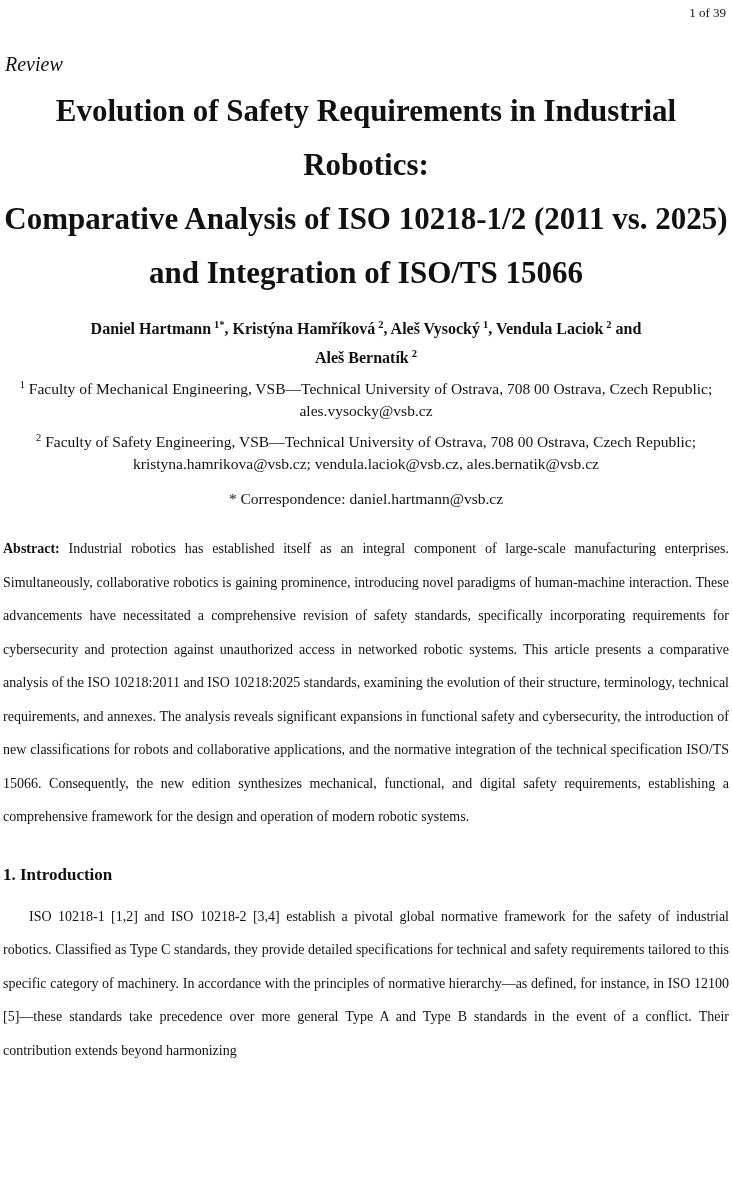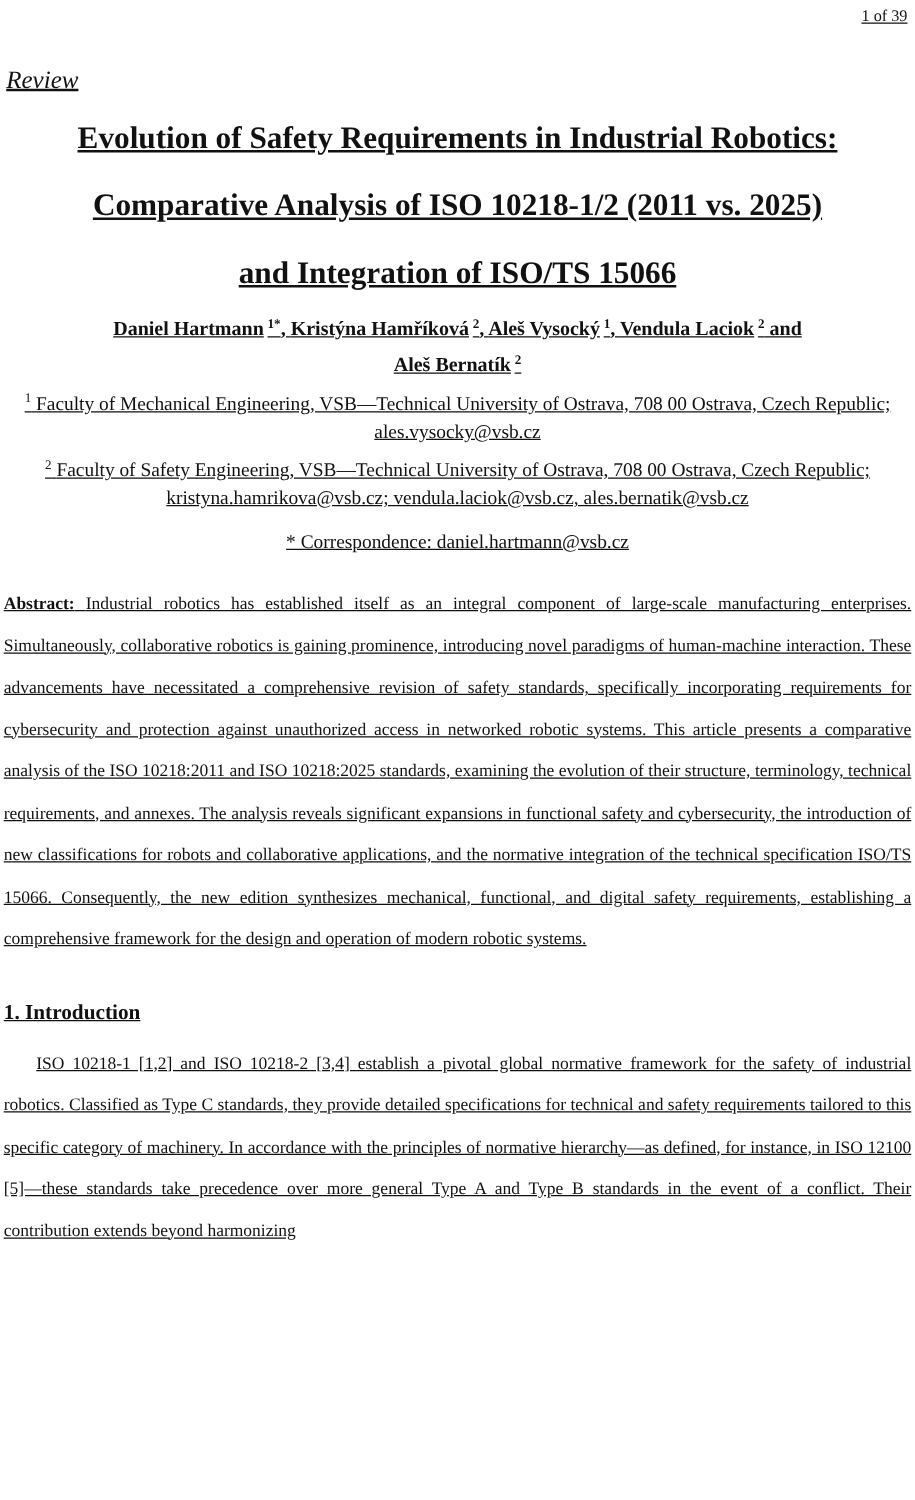--- a/index.html
+++ b/index.html
@@ -9,44 +9,43 @@
     height: 1200px;
     overflow: hidden;
     font-family: "Liberation Serif", "DejaVu Serif", serif;
     color: #111111;
   }
   .page {
     width: 732px;
     height: 1070px;
     padding: 5px 3px 0 3px;
     position: relative;
-    text-decoration: underline;
   }
   .page-header {
     text-align: right;
     font-size: 13px;
     line-height: 16px;
     padding-right: 3px;
   }
   .article-type {
     margin-top: 33px;
     font-style: italic;
     font-size: 20px;
     line-height: 20px;
     padding-left: 2px;
   }
   .paper-title {
     margin-top: 10px;
     text-align: center;
     font-weight: bold;
-    font-size: 25px;
+    font-size: 31px;
     line-height: 54px;
   }
   .authors-line {
-    margin-top: 3px;
+    margin-top: 14px;
     text-align: center;
     font-weight: bold;
     font-size: 16px;
     line-height: 29px;
   }
   sup {
     font-size: 10.5px;
     line-height: 0;
     vertical-align: super;
   }

